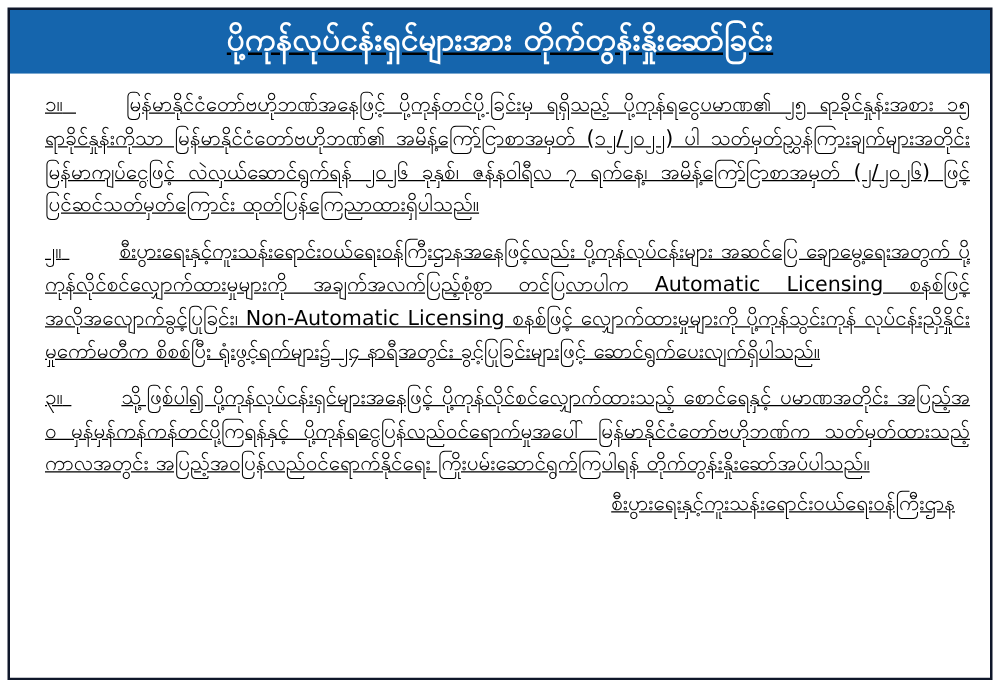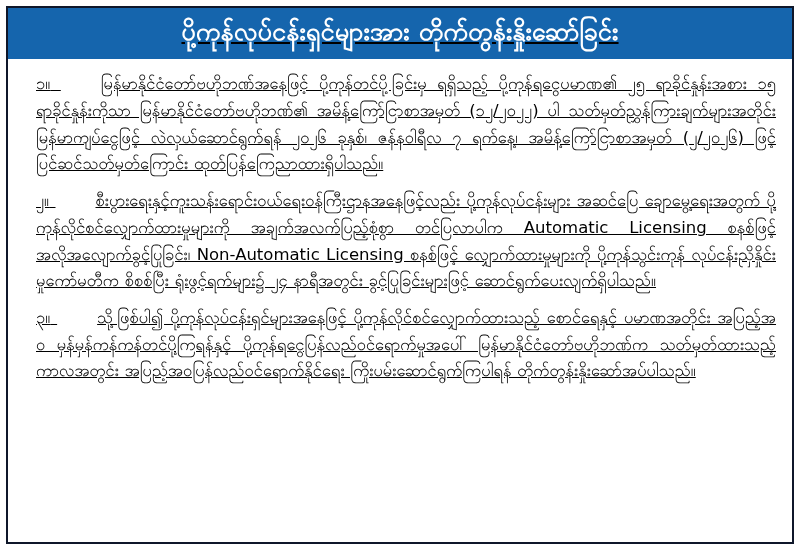--- a/index.html
+++ b/index.html
@@ -100,16 +100,17 @@
       <p class="para">
         <span class="marker">၂။</span>
         <span class="indent"></span><span>စီးပွားရေးနှင့်ကူးသန်းရောင်းဝယ်ရေးဝန်ကြီးဌာနအနေဖြင့်လည်း ပို့ကုန်လုပ်ငန်းများ အဆင်ပြေ ချောမွေ့ရေးအတွက် ပို့ကုန်လိုင်စင်လျှောက်ထားမှုများကို အချက်အလက်ပြည့်စုံစွာ တင်ပြလာပါက Automatic Licensing စနစ်ဖြင့် အလိုအလျောက်ခွင့်ပြုခြင်း၊ Non-Automatic Licensing စနစ်ဖြင့် လျှောက်ထားမှုများကို ပို့ကုန်သွင်းကုန် လုပ်ငန်းညှိနှိုင်းမှုကော်မတီက စိစစ်ပြီး ရုံးဖွင့်ရက်များ၌ ၂၄ နာရီအတွင်း ခွင့်ပြုခြင်းများဖြင့် ဆောင်ရွက်ပေးလျက်ရှိပါသည်။</span>
       </p>
 
       <p class="para">
         <span class="marker">၃။</span>
         <span class="indent"></span><span>သို့ဖြစ်ပါ၍ ပို့ကုန်လုပ်ငန်းရှင်များအနေဖြင့် ပို့ကုန်လိုင်စင်လျှောက်ထားသည့် စောင်ရေနှင့် ပမာဏအတိုင်း အပြည့်အဝ မှန်မှန်ကန်ကန်တင်ပို့ကြရန်နှင့် ပို့ကုန်ရငွေပြန်လည်ဝင်ရောက်မှုအပေါ် မြန်မာနိုင်ငံတော်ဗဟိုဘဏ်က သတ်မှတ်ထားသည့် ကာလအတွင်း အပြည့်အဝပြန်လည်ဝင်ရောက်နိုင်ရေး ကြိုးပမ်းဆောင်ရွက်ကြပါရန် တိုက်တွန်းနှိုးဆော်အပ်ပါသည်။</span>
       </p>
 
+      <div class="signature">စီးပွားရေးနှင့်ကူးသန်းရောင်းဝယ်ရေးဝန်ကြီးဌာန</div>
 
     </div>
   </div>
 </div>
 
 </body></html>

